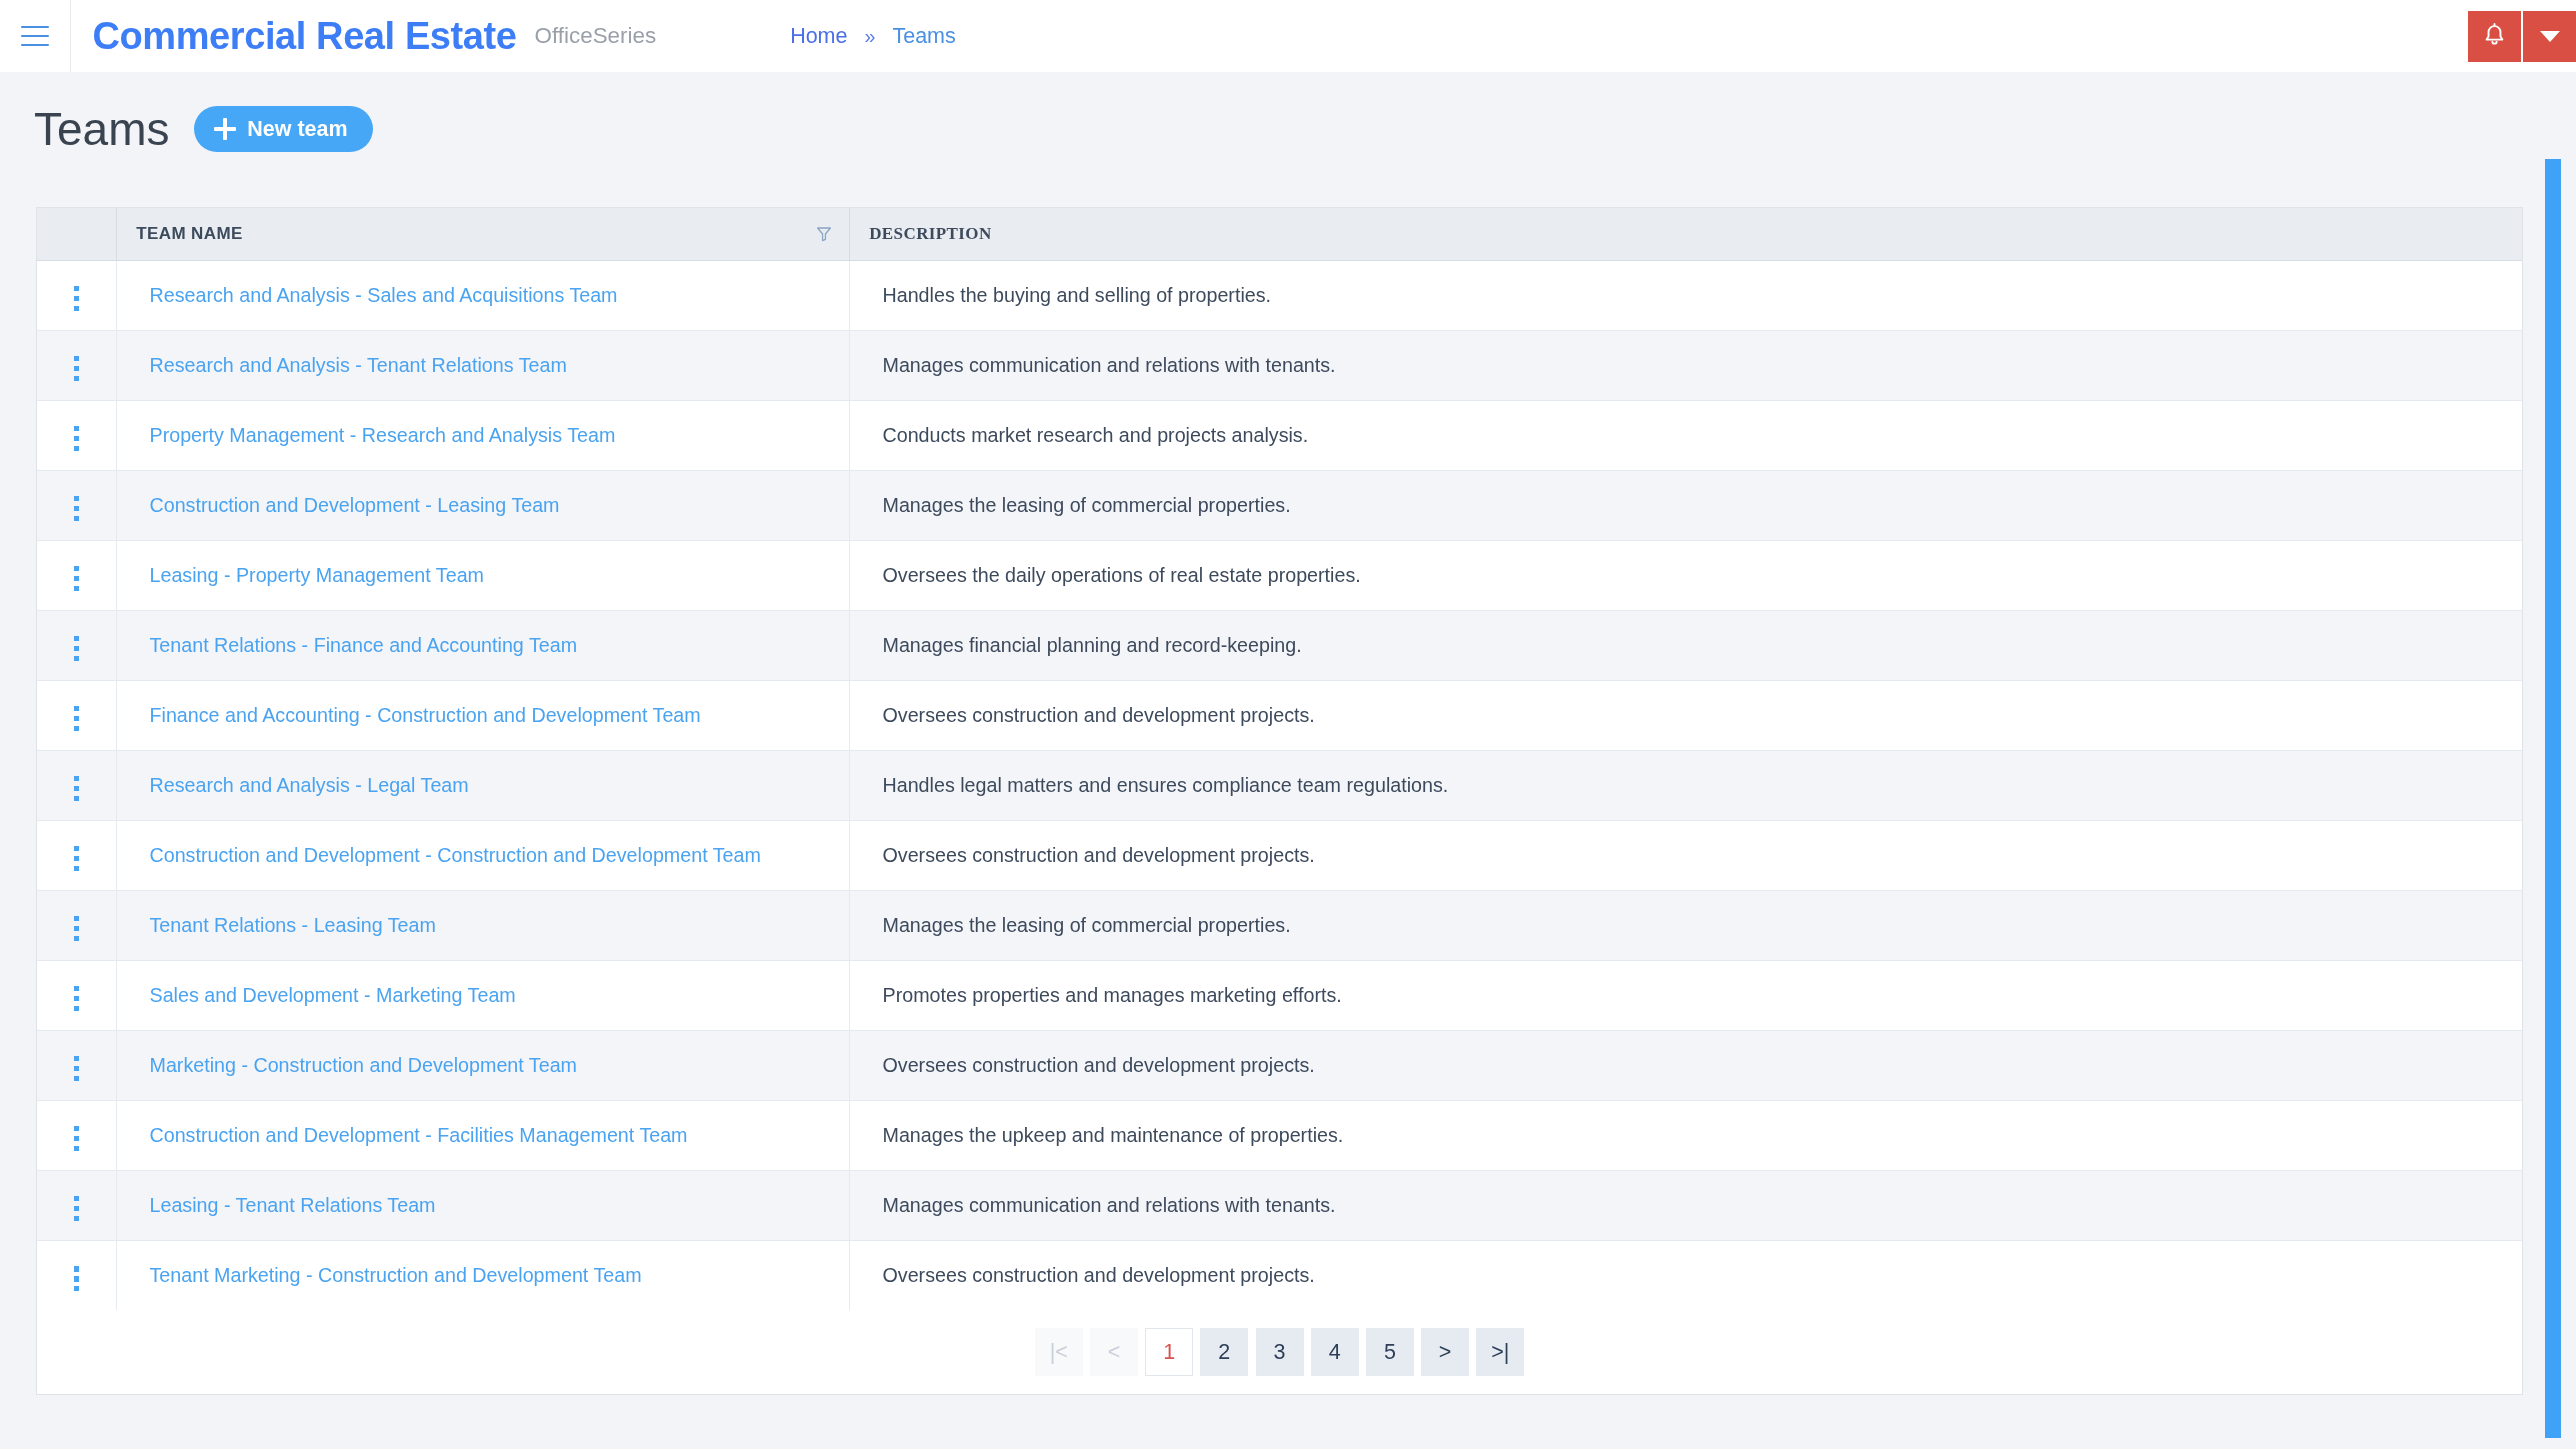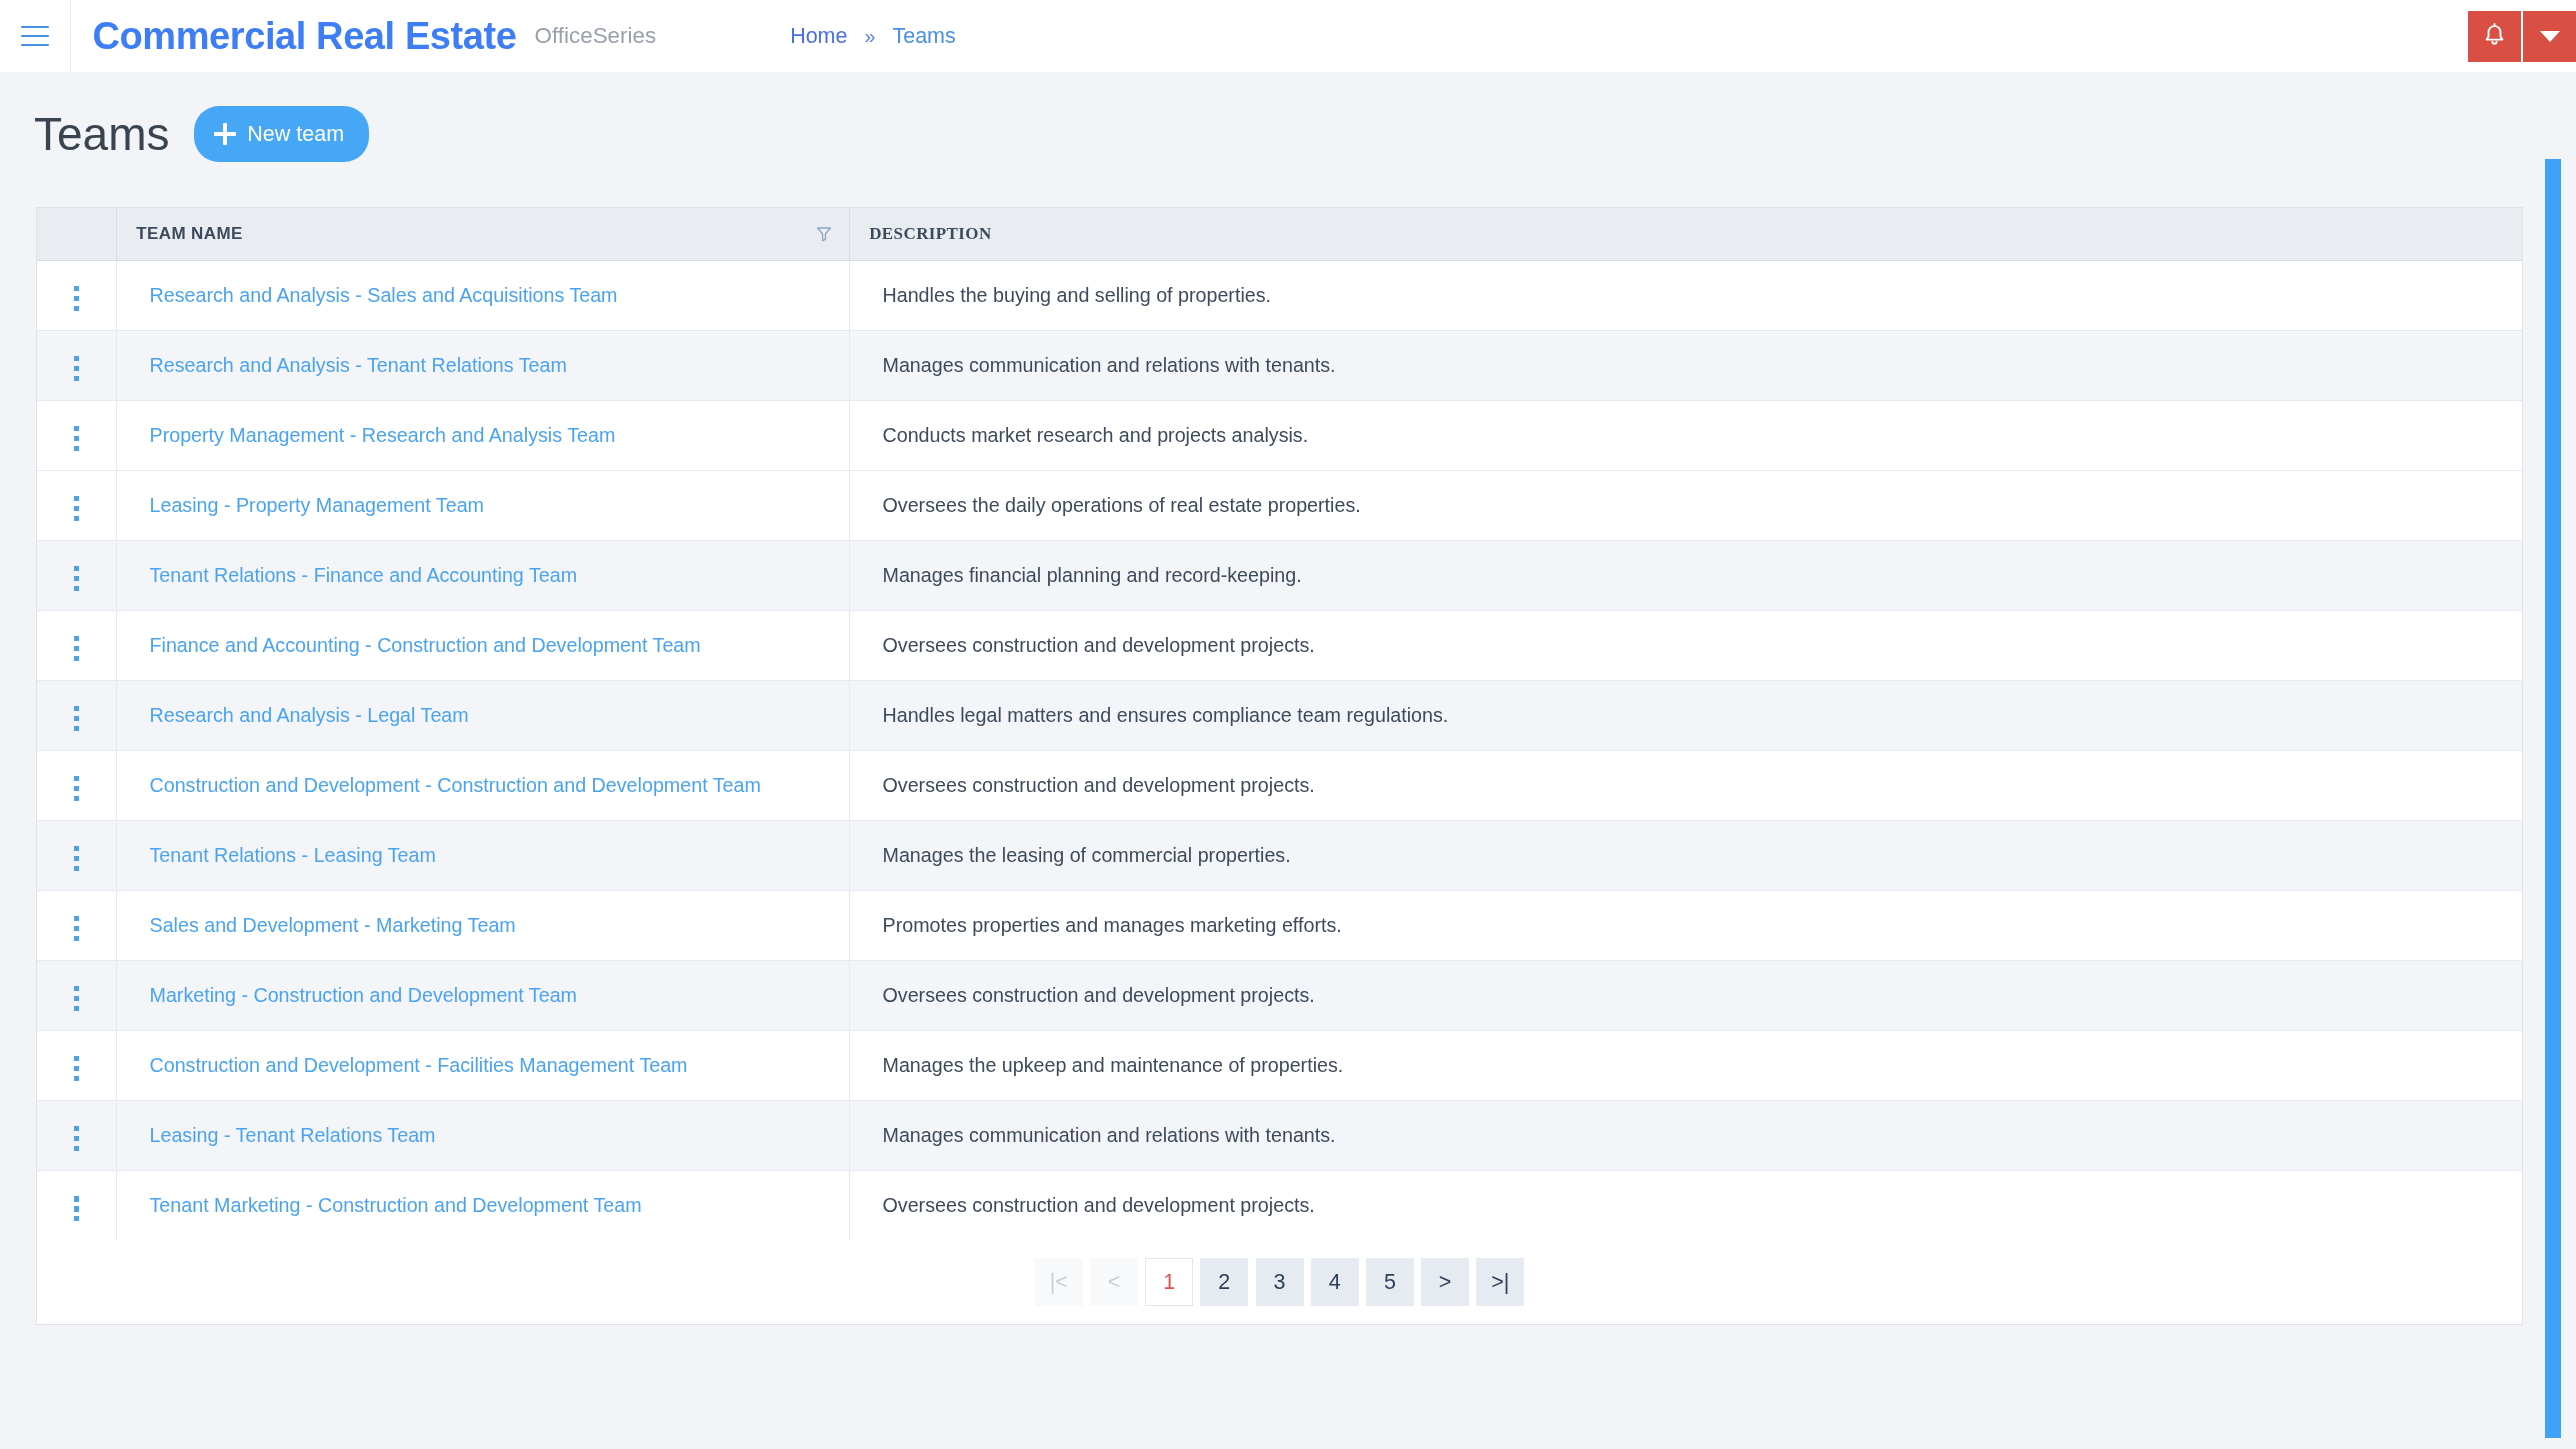--- a/index.html
+++ b/index.html
@@ -76,26 +76,26 @@
   .page-head {
     display: flex; align-items: center;
     padding: 34px 0 0 34px;
   }
   .page-title {
     font-size: 46px; color: #3a4450; font-weight: normal;
     line-height: 1;
   }
   .new-btn {
     margin-left: 25px;
-    height: 56px;
+    height: 46px;
     background: #45a7f5; color: #fff;
     border: none; border-radius: 25px;
     padding: 0 25px 0 19.7px;
     display: flex; align-items: center; gap: 11.6px;
-    font-size: 21.5px; font-weight: normal; cursor: pointer;
+    font-size: 21.5px; font-weight: bold; cursor: pointer;
     font-family: "Liberation Sans", sans-serif;
   }
   .plus {
     position: relative; width: 21.5px; height: 21.5px; flex: 0 0 21.5px;
   }
   .plus::before, .plus::after {
     content: ""; position: absolute; background: #fff; border-radius: 0.9px;
   }
   .plus::before { left: 0; top: 9px; width: 21.5px; height: 3.6px; }
   .plus::after  { top: 0; left: 9px; width: 3.6px; height: 21.5px; }
@@ -279,20 +279,29 @@
           </tr>
           <tr class="row-even">
             <td class="cell-menu"><span class="kebab">
                 <i></i>
                 <i></i>
                 <i></i>
               </span></td>
             <td><a class="team-link" href="#">Property Management - Research and Analysis Team</a></td>
             <td class="cell-desc">Conducts market research and projects analysis.</td>
           </tr>
+          <tr class="row-odd">
+            <td class="cell-menu"><span class="kebab">
+                <i></i>
+                <i></i>
+                <i></i>
+              </span></td>
+            <td><a class="team-link" href="#">Construction and Development - Leasing Team</a></td>
+            <td class="cell-desc">Manages the leasing of commercial properties.</td>
+          </tr>
           <tr class="row-even">
             <td class="cell-menu"><span class="kebab">
                 <i></i>
                 <i></i>
                 <i></i>
               </span></td>
             <td><a class="team-link" href="#">Leasing - Property Management Team</a></td>
             <td class="cell-desc">Oversees the daily operations of real estate properties.</td>
           </tr>
           <tr class="row-odd">

